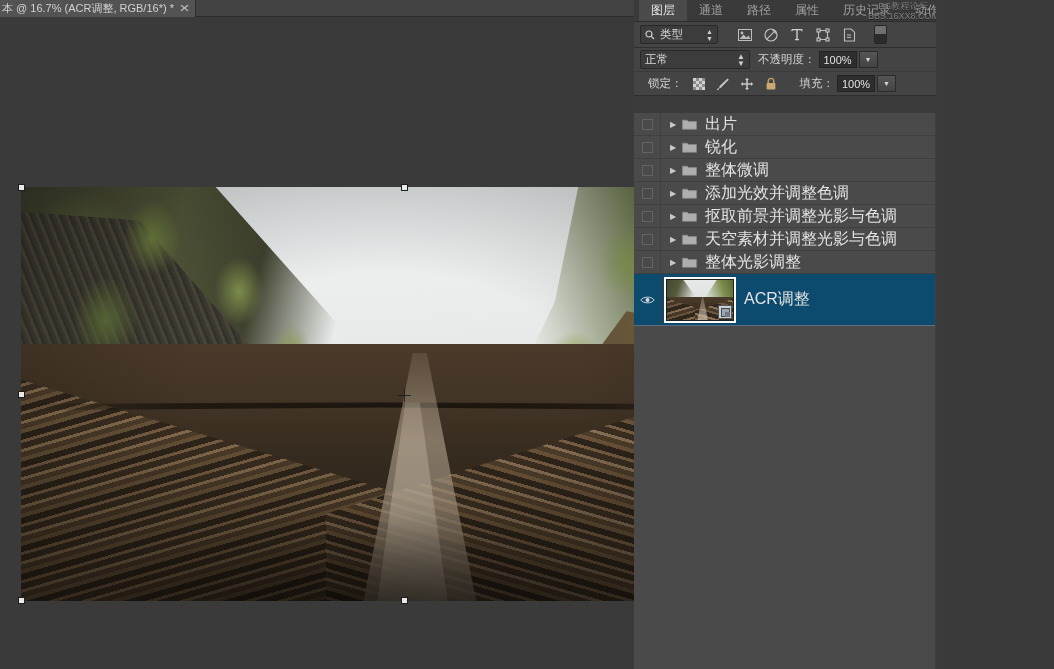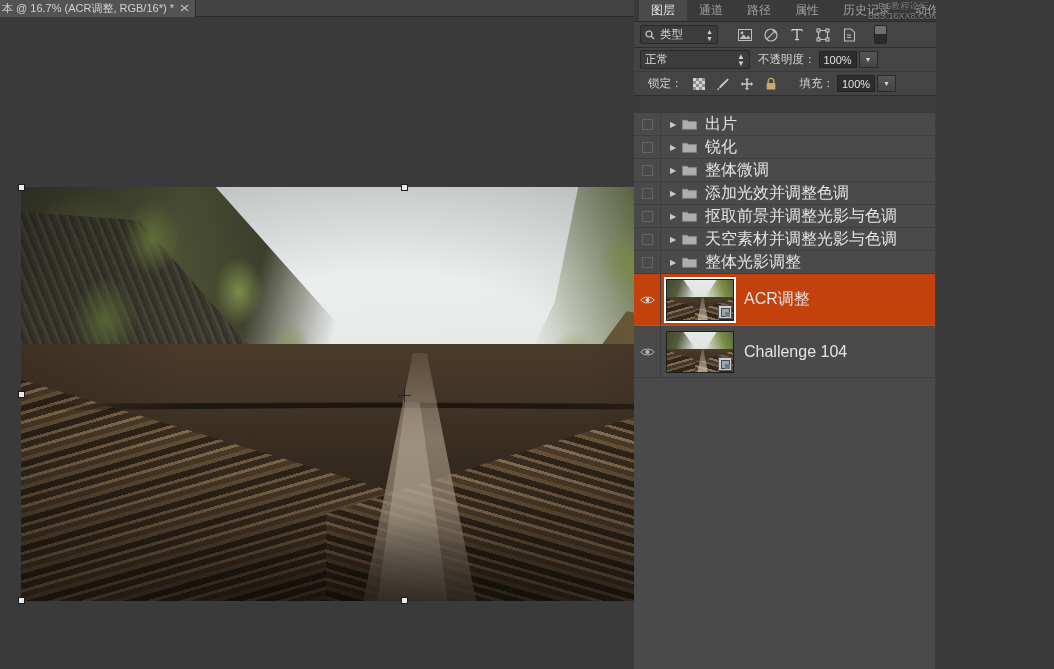--- a/index.html
+++ b/index.html
@@ -307,21 +307,21 @@
   }
   .layer-list-inner { background: #4a4a4a; }
   .layer-row {
     position: relative;
     height: 23px;
     display: flex; align-items: center;
     border-bottom: 1px solid #3f3f3f;
     background: #4a4a4a;
   }
   .layer-row.tall { height: 52px; }
-  .layer-row.selected { background: #c2410c; border-bottom: 1px solid #5d6d82; }
+  .layer-row.selected { background: #0c4a6e; border-bottom: 1px solid #5d6d82; }
   .vis-cell {
     width: 27px; height: 100%;
     display: flex; align-items: center; justify-content: center;
     border-right: 1px solid #3f3f3f;
     flex: none;
   }
   .vis-box {
     width: 11px; height: 11px;
     border: 1px solid #636363;
     background: #4a4a4a;
@@ -670,41 +670,20 @@
               <div class="t-gorge"></div>
                 <div class="t-sl"></div>
                 <div class="t-sr"></div>
                 <div class="t-path"></div>
               <div class="so-badge"></div>
             </div>
           </div>
           <div class="layer-name">ACR调整</div>
         </div>
 
-        <div class="layer-row tall">
-          <div class="vis-cell">
-            <svg class="eye" width="15" height="10" viewBox="0 0 15 10">
-              <path d="M.8 5 C3.2 1.2 11.8 1.2 14.2 5 C11.8 8.8 3.2 8.8 .8 5 Z" fill="none" stroke="#b9b9b9" stroke-width="1"></path>
-              <circle cx="7.5" cy="5" r="2" fill="#b9b9b9"></circle>
-            </svg>
-          </div>
-          <div class="thumb-cell">
-            <div class="thumb">
-              <div class="t-sky"></div>
-                <div class="t-left"></div>
-                <div class="t-right"></div>
-              <div class="t-gorge"></div>
-                <div class="t-sl"></div>
-                <div class="t-sr"></div>
-                <div class="t-path"></div>
-              <div class="so-badge"></div>
-            </div>
-          </div>
-          <div class="layer-name">Challenge 104</div>
-        </div>
 
       </div>
     </div>
 
     <div class="scroll-groove"></div>
     <div class="panel-edge"></div>
   </div>
 
 
 </div>

